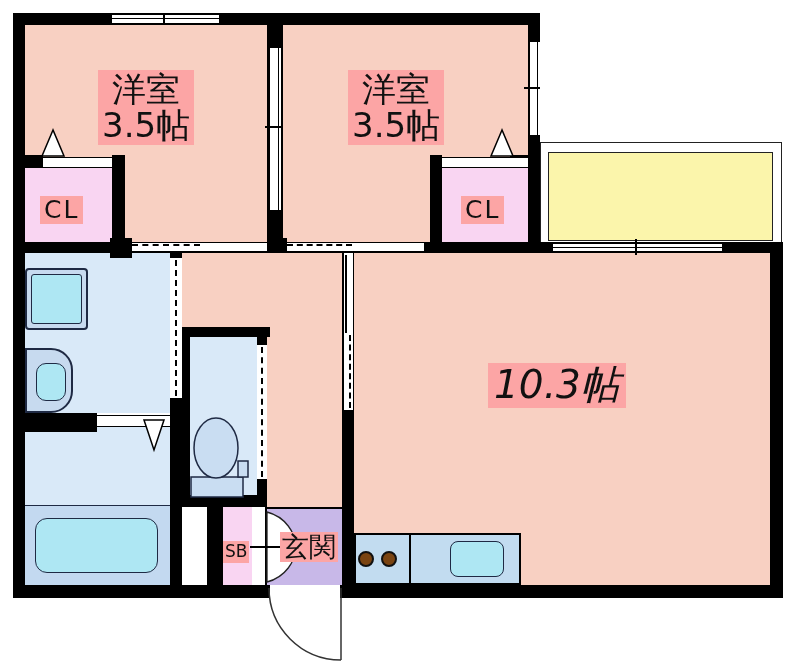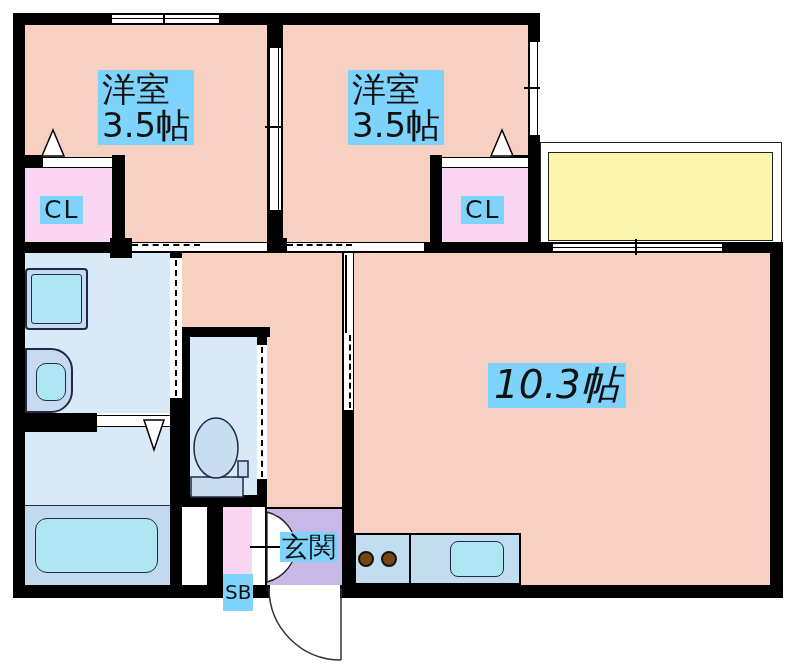--- a/index.html
+++ b/index.html
@@ -3,21 +3,21 @@
 <meta charset="utf-8">
 <style>
   html,body{margin:0;padding:0;background:#fff;}
   #plan{position:relative;width:800px;height:667px;background:#fff;overflow:hidden;
         font-family:"DejaVu Sans",sans-serif;}
   .abs{position:absolute;}
   .wall{position:absolute;background:var(--wall);}
   .floor{position:absolute;}
   .win{position:absolute;background:#fff;}
   .tick{position:absolute;background:#000;}
-  .label{position:absolute;background:#7dd3fc;color:#111;text-align:left;line-height:1.05;white-space:nowrap;}
+  .label{position:absolute;background:#fca5a5;color:#111;text-align:center;line-height:1.05;white-space:nowrap;}
   .fix{position:absolute;box-sizing:border-box;}
   svg{position:absolute;overflow:visible;}
 </style>
 </head>
 <body>
 
 <div id="plan">
 
   <div class="floor" style="left:25px;top:25px;width:242px;height:217px;background:var(--room);"></div>
   <div class="floor" style="left:283px;top:25px;width:245px;height:217px;background:var(--room);"></div>
@@ -139,15 +139,15 @@
   <div class="label" style="left:348px;top:70px;padding:2px 4px;font-size:34px;">
     <div>洋室</div>
     <div>3.5帖</div>
   </div>
   <div class="label" style="left:488px;top:363px;padding:2px 6px;">
     <div style="font-size:39px;font-style:italic;">10.3帖</div>
   </div>
   <div class="label" style="left:40px;top:196px;padding:1px 4px;font-size:25px;letter-spacing:2px;">CL</div>
   <div class="label" style="left:461px;top:196px;padding:1px 4px;font-size:25px;letter-spacing:2px;">CL</div>
   <div class="label" style="left:280px;top:532px;padding:1px 2px;font-size:27px;">玄関</div>
-  <div class="label" style="left:223px;top:541px;padding:8px 2px;font-size:20px;margin-top:33px;">SB</div>
+  <div class="label" style="left:223px;top:541px;padding:2px 2px;font-size:17px;">SB</div>
 
 </div>
 
 </body></html>

